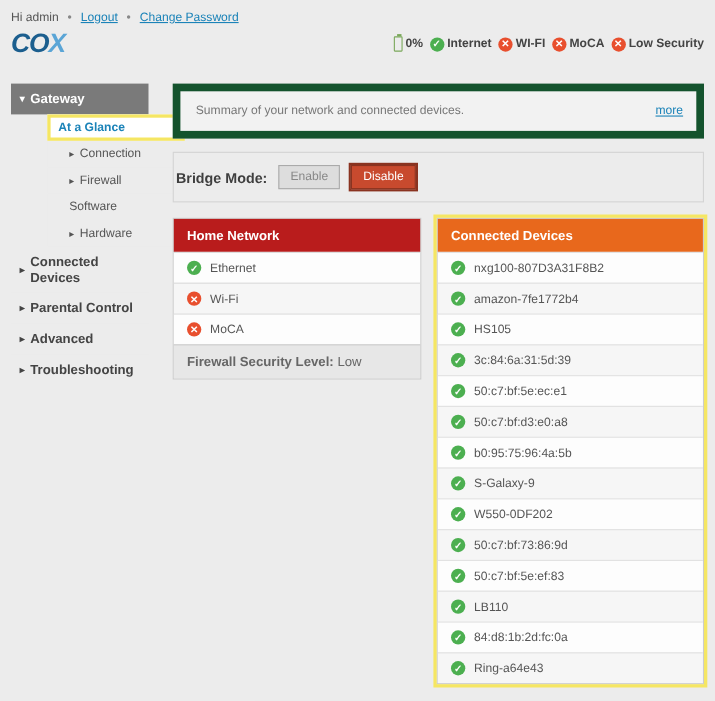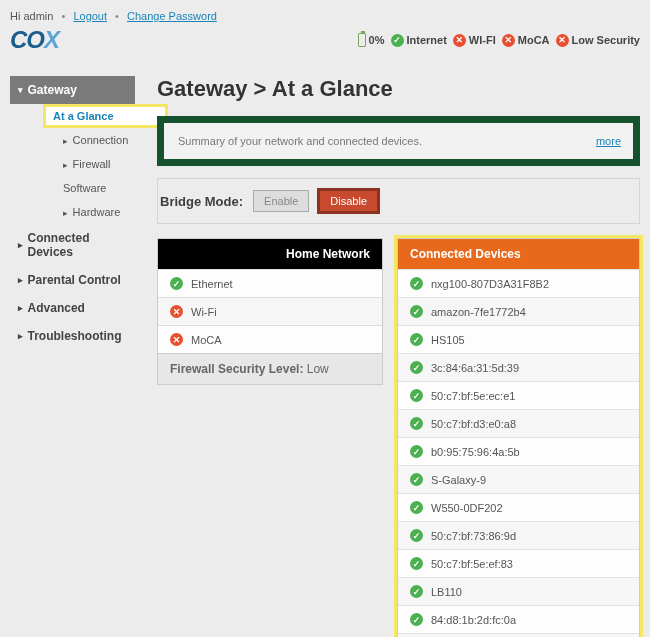--- a/index.html
+++ b/index.html
@@ -46,21 +46,21 @@
 .btn { padding: 4px 10px; font-size: 11px; border: 1px solid #aaa; cursor: pointer; }
 .btn-enable { background: #ddd; color: #888; }
 .btn-disable { background: #c84a2e; color: #fff; border-color: #8a3320; outline: 2px solid #8a3320; outline-offset: 0; }
 
 .two-col { display: flex; gap: 14px; align-items: flex-start; }
 .col { border: 1px solid #ccc; }
 .col-hn { width: 226px; }
 .col-cd { flex: 1; outline: 3px solid #f5e663; outline-offset: 0; }
 
 .col-header { color: #fff; font-weight: bold; font-size: 12px; padding: 8px 12px; }
-.hn-header { background: #000000; text-align: right; }
+.hn-header { background: #b91c1c; }
 .cd-header { background: #e8681c; }
 
 .row { display: flex; align-items: center; gap: 8px; padding: 7px 12px; font-size: 11px; color: #555; background: #f6f6f6; border-top: 1px solid #e2e2e2; }
 .row:nth-child(odd) { background: #fdfdfd; }
 .col-hn .row { border-top: 1px solid #ddd; }
 .fw-row { background: #e7e7e7; color: #666; font-weight: bold; padding: 8px 12px; border-top: 1px solid #ccc; }
 .fw-row .val { font-weight: normal; }
 </style>
 </head>
 <body>
@@ -128,21 +128,20 @@
           <span class="caret">▸</span>
           <span>Advanced</span>
         </div>
       <div class="nav-section light">
           <span class="caret">▸</span>
           <span>Troubleshooting</span>
         </div>
     </div>
 
     <div class="content">
-      <h1>Gateway &gt; At a Glance</h1>
 
       <div class="panel">
         <span>Summary of your network and connected devices.</span>
         <a class="more">more</a>
       </div>
 
       <div class="bridge-panel">
         <span class="label">Bridge Mode:</span>
         <button class="btn btn-enable">Enable</button>
         <button class="btn btn-disable">Disable</button>

